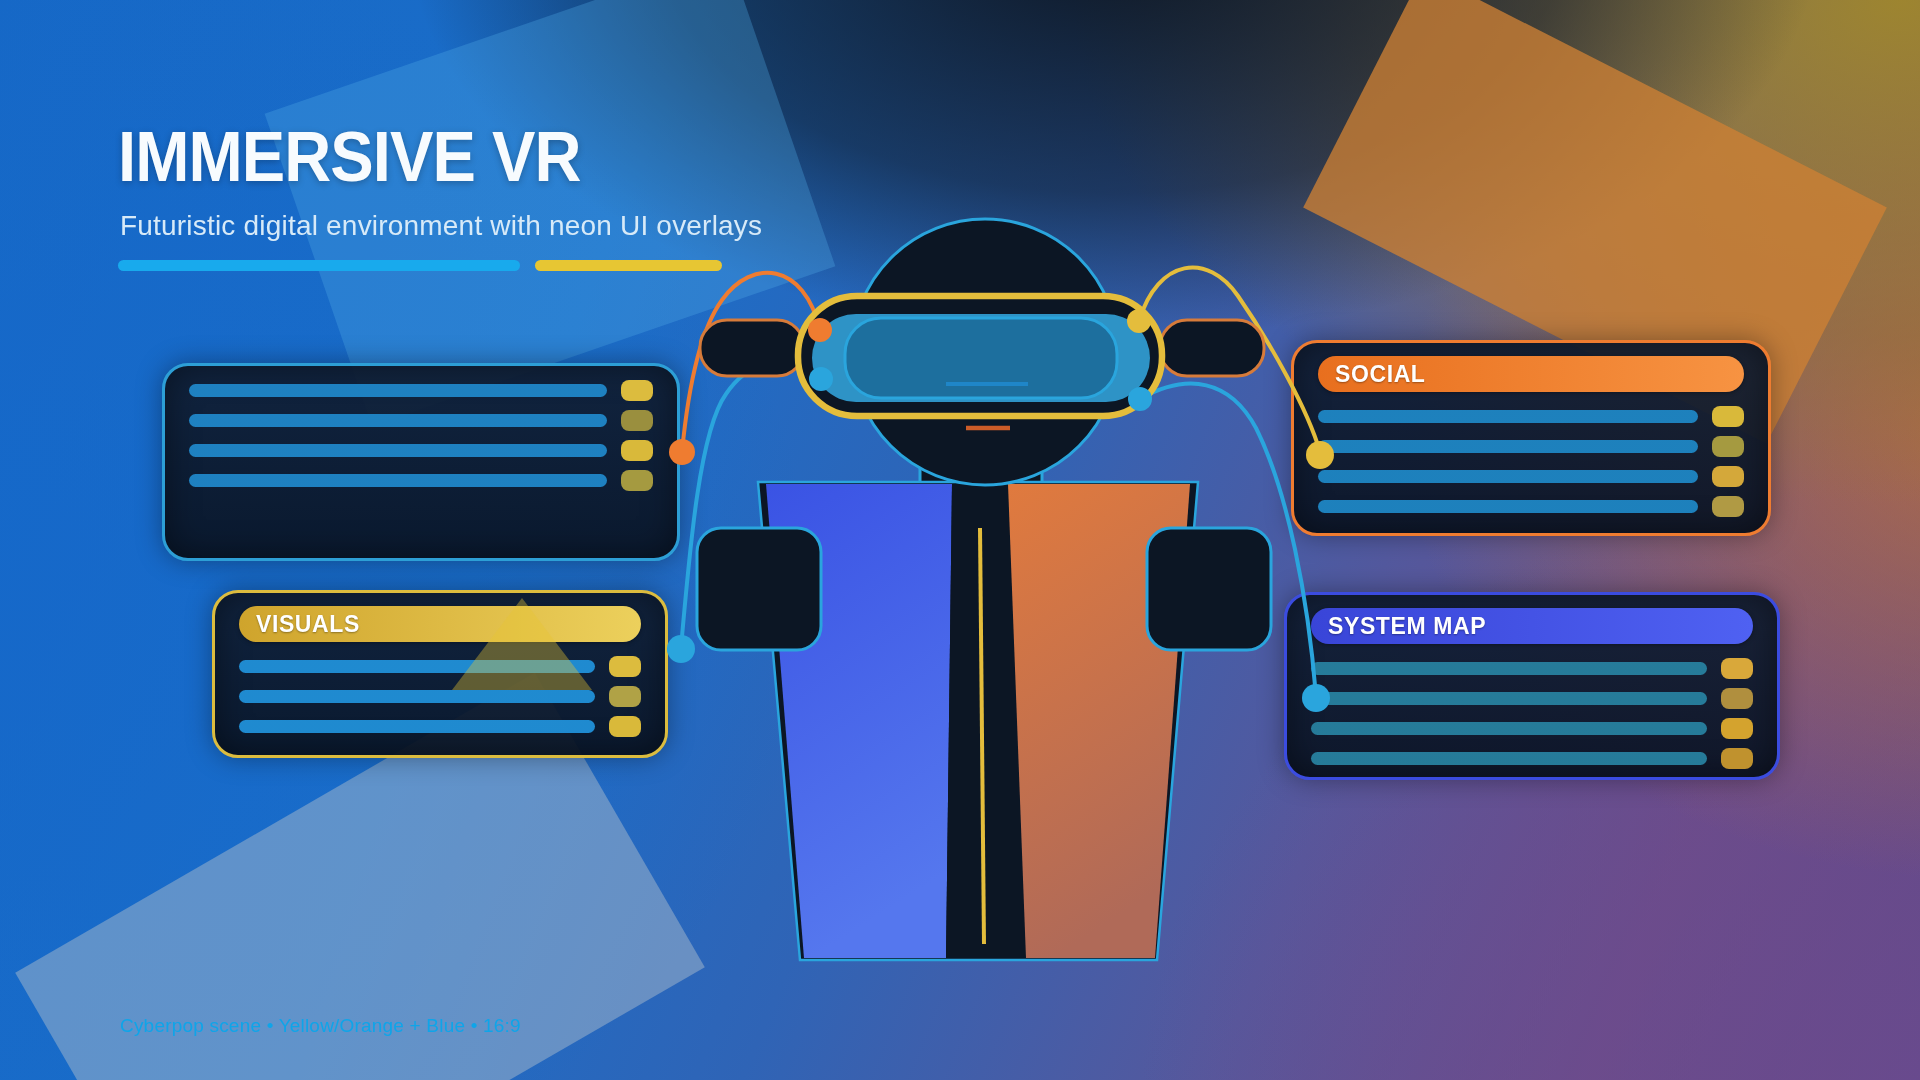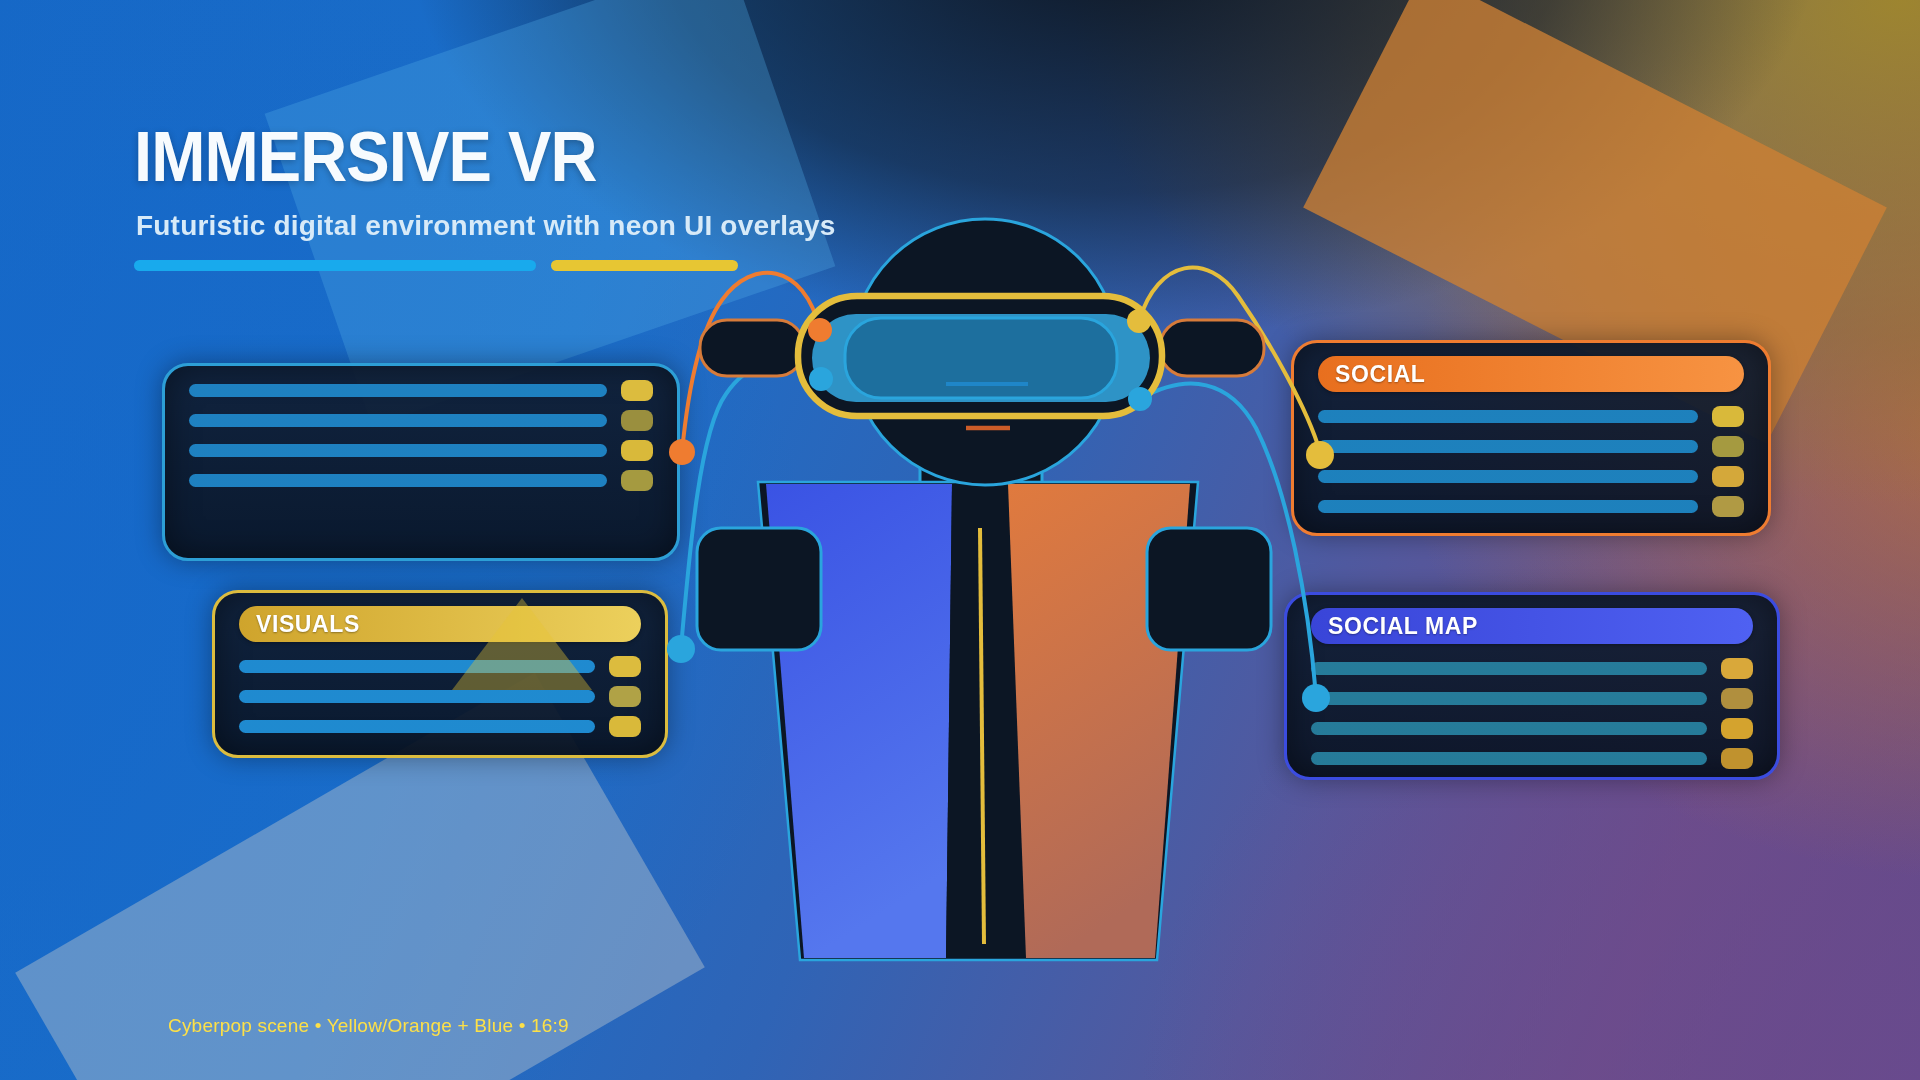--- a/index.html
+++ b/index.html
@@ -24,25 +24,25 @@
             background:rgba(82,172,230,0.32);}
   .shape-tr{left:1335px;top:75px;width:520px;height:265px;transform:rotate(27deg);
             background:rgba(205,128,52,0.78);}
   .shape-bl{left:60px;top:800px;width:600px;height:340px;transform:rotate(-30deg);
             background:rgba(168,186,203,0.50);}
   .shape-tri{left:452px;top:598px;width:140px;height:92px;z-index:4;opacity:0.38;
              background:var(--accent-yellow,#e7c633);
              clip-path:polygon(50% 0,100% 100%,0 100%);}
 
   
-  .hdr{position:absolute;z-index:4;left:134px;top:122px;}
+  .hdr{position:absolute;z-index:4;left:118px;top:122px;}
   .title{margin:0;color:#f7fbfe;font-size:70px;font-weight:700;line-height:1;
          letter-spacing:-1px;transform:scaleX(0.93);transform-origin:left center;
          text-shadow:0 2px 8px rgba(0,0,0,0.25);}
-  .subtitle{margin:18px 0 0 2px;color:#d7eaf8;font-size:28px;font-weight:700;letter-spacing:0.2px;}
+  .subtitle{margin:18px 0 0 2px;color:#d7eaf8;font-size:28px;font-weight:400;letter-spacing:0.2px;}
   .bars{display:flex;gap:15px;margin-top:18px;}
   .bar{height:11px;border-radius:6px;}
   .bar.cyan{width:402px;background:var(--accent-cyan,#18aaed);}
   .bar.yellow{width:187px;background:var(--accent-yellow,#e7c633);}
 
   
   .panel{position:absolute;z-index:3;box-sizing:border-box;
          border:3px solid var(--border,#2d9fd6);border-radius:26px;
          background:linear-gradient(180deg,rgba(16,30,52,0.93),rgba(9,19,35,0.93));
          box-shadow:0 0 26px rgba(0,0,0,0.35), inset 0 0 34px rgba(0,0,0,0.45);
@@ -60,22 +60,22 @@
   .panel-rows{display:flex;flex-direction:column;gap:8px;}
   .row{display:flex;align-items:center;gap:14px;height:22px;}
   .row .line{flex:1;height:13px;border-radius:7px;
         background:linear-gradient(90deg,var(--line),var(--line));opacity:0.95;}
   .row .pill{width:32px;height:21px;border-radius:8px;flex:0 0 auto;}
 
   
   .figure{position:absolute;inset:0;z-index:5;pointer-events:none;}
 
   
-  .footer{position:absolute;z-index:4;left:120px;top:1015px;color:#fde047;
-          font-size:19px;letter-spacing:0.2px;margin-left:48px;}
+  .footer{position:absolute;z-index:4;left:120px;top:1015px;color:#0ea5e9;
+          font-size:19px;letter-spacing:0.2px;}
 </style>
 </head>
 <body>
 
 <div class="stage">
   <div class="bg"></div>
 
   <div class="shape shape-tl"></div>
   <div class="shape shape-tr"></div>
   <div class="shape shape-bl"></div>
@@ -150,21 +150,21 @@
         </div>
         <div class="row">
           <div class="line"></div>
           <div class="pill" style="background: rgb(176, 154, 68);"></div>
         </div>
       </div>
   </section>
 
   <section class="panel" id="panel-world-map" style="--border: #3b4ce0; --hfrom: #3945d8; --hto: #4f61f2; --line: #27809f;">
     <div class="panel-header">
-      <span>SOCIAL MAP</span>
+      <span>SYSTEM MAP</span>
     </div>
     <div class="panel-rows">
         <div class="row">
           <div class="line"></div>
           <div class="pill" style="background: rgb(217, 168, 58);"></div>
         </div>
         <div class="row">
           <div class="line"></div>
           <div class="pill" style="background: rgb(176, 143, 62);"></div>
         </div>

